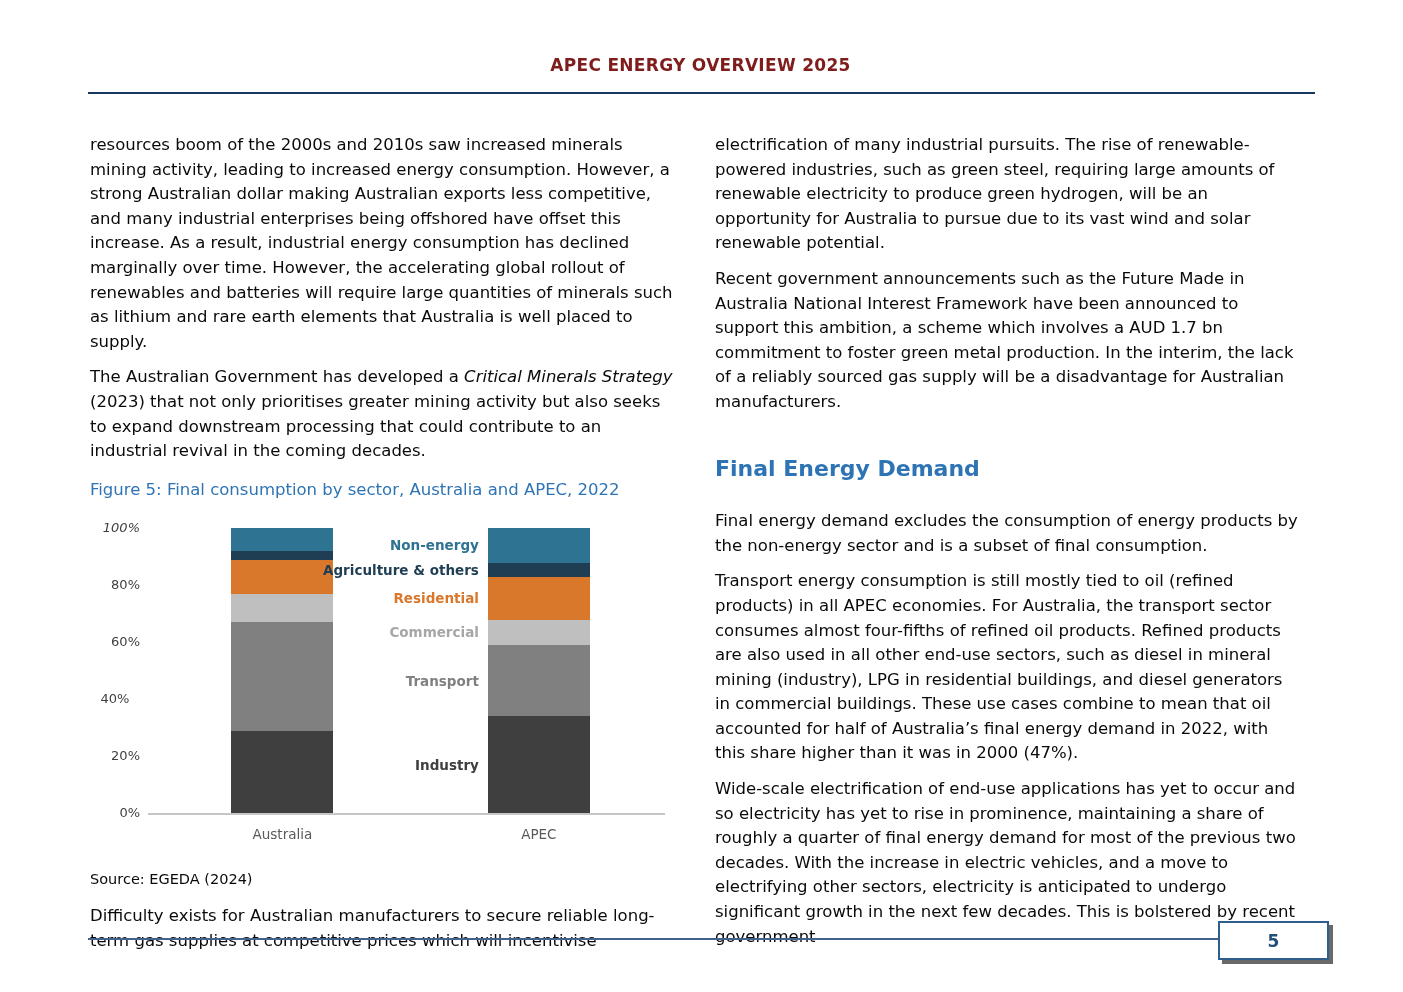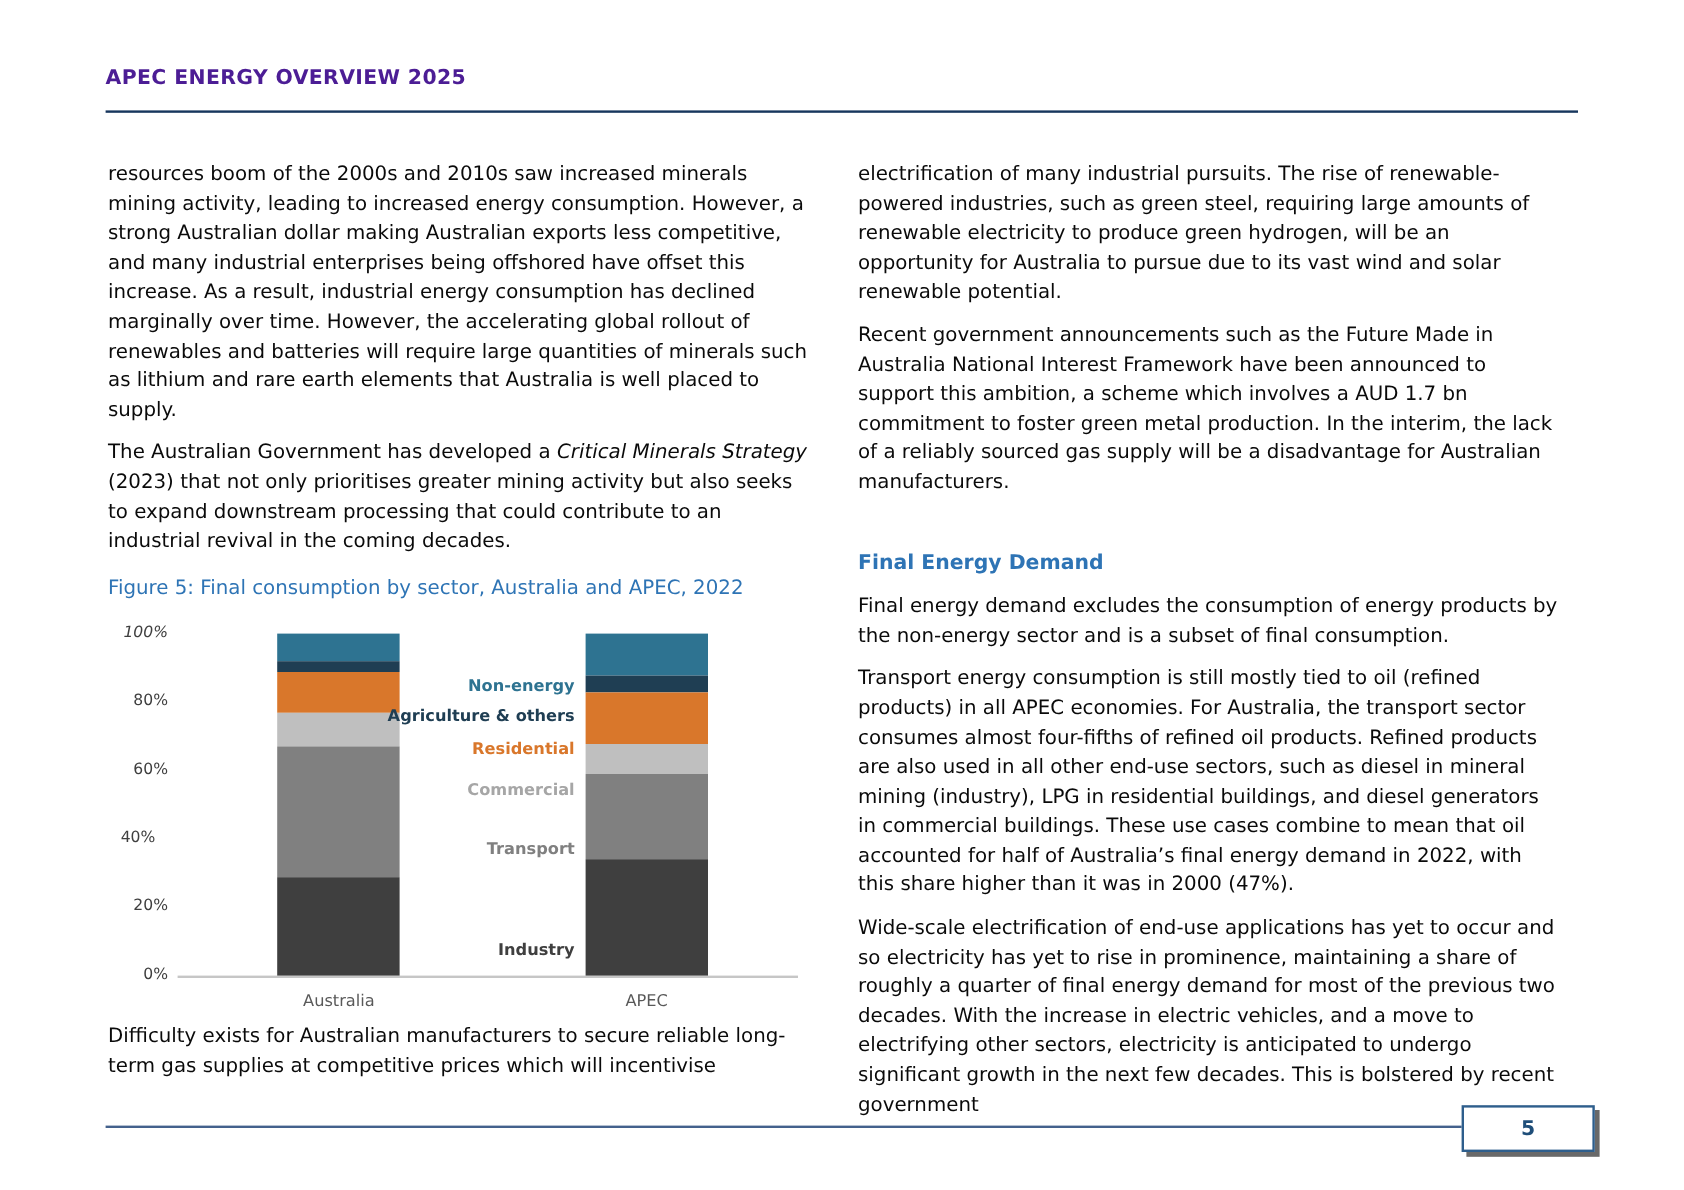--- a/index.html
+++ b/index.html
@@ -9,38 +9,38 @@
     font-family: "DejaVu Sans", "Liberation Sans", sans-serif;
     color: #0a0a0a;
     position: relative;
     overflow: hidden;
   }
   .page { position: absolute; inset: 0; }
 
   
   .header-title {
     position: absolute; top: 55px; left: 88px; right: 90px;
-    text-align: left; font-size: 17px; font-weight: bold;
-    color: #4c1d95; letter-spacing: .3px;
+    text-align: center; font-size: 17px; font-weight: bold;
+    color: #7f1d1d; letter-spacing: .3px;
   }
   .header-rule {
     position: absolute; top: 92px; left: 88px; right: 88px;
     border-top: 2px solid #17365D;
   }
 
   
   .columns {
     position: absolute; top: 133px; left: 90px; width: 1226px;
     display: flex; gap: 40px;
   }
   .col { width: 585px; font-size: 16.5px; line-height: 24.6px; text-align: left; }
   .col p { margin: 0 0 11px 0; }
   .em { font-style: italic; }
   .caption { color: #2E74B5; font-size: 16.5px; margin: 14px 0 26px 0; }
-  .blue-heading { color: #2E74B5; font-weight: bold; font-size: 17px; margin: 42px 0 12px 0; }
+  .blue-heading { color: #2E74B5; font-weight: bold; font-size: 22px; margin: 42px 0 28px 0; }
   .source { font-size: 14.5px; margin: 16px 0 12px 0; }
 
   
   .chart { position: relative; margin-top: 12px; }
   .chart-plot {
     position: relative; margin-left: 58px; width: 517px; height: 285px;
     border-bottom: 2px solid #C6C6C6;
   }
   .ytick {
     position: absolute; left: -58px; width: 50px; text-align: right;
@@ -50,21 +50,21 @@
     position: absolute; bottom: 0; width: 102px; height: 100%;
     display: flex; flex-direction: column;
   }
   .seg { width: 100%; }
   .cat-label {
     position: absolute; top: calc(100% + 9px); transform: translateX(-50%);
     font-size: 13.5px; color: #595959;
   }
   .legend-label {
     position: absolute; right: 36%; transform: translateY(-50%);
-    font-size: 13.5px; font-weight: bold; white-space: nowrap; margin-top: 27px;
+    font-size: 13.5px; font-weight: bold; white-space: nowrap;
   }
   .cat-labels-spacer { height: 36px; }
 
   
   .footer-rule {
     position: absolute; top: 938px; left: 88px; right: 88px;
     border-top: 2px solid #44618C;
   }
   .page-box {
     position: absolute; left: 1218px; top: 921px; width: 107px; height: 35px;
@@ -119,20 +119,21 @@
             <div class="legend-label" style="top: 83%; color: rgb(63, 63, 63);">Industry</div>
             <div class="legend-label" style="top: 53.5%; color: rgb(128, 128, 128);">Transport</div>
             <div class="legend-label" style="top: 36.5%; color: rgb(166, 166, 166);">Commercial</div>
             <div class="legend-label" style="top: 24.5%; color: rgb(217, 119, 43);">Residential</div>
             <div class="legend-label" style="top: 14.5%; color: rgb(31, 62, 83);">Agriculture &amp; others</div>
             <div class="legend-label" style="top: 6%; color: rgb(46, 115, 145);">Non-energy</div>
           </div>
         <div class="cat-labels-spacer"></div>
       </div>
 
+      <div class="source">Source: EGEDA (2024)</div>
       <p>Difficulty exists for Australian manufacturers to secure reliable long-term gas supplies at competitive prices which will incentivise</p>
     </div>
 
     <div class="col">
       <p>electrification of many industrial pursuits. The rise of renewable-powered industries, such as green steel, requiring large amounts of renewable electricity to produce green hydrogen, will be an opportunity for Australia to pursue due to its vast wind and solar renewable potential.</p>
       <p>Recent government announcements such as the Future Made in Australia National Interest Framework have been announced to support this ambition, a scheme which involves a AUD 1.7 bn commitment to foster green metal production. In the interim, the lack of a reliably sourced gas supply will be a disadvantage for Australian manufacturers.</p>
       <div class="blue-heading">Final Energy Demand</div>
       <p>Final energy demand excludes the consumption of energy products by the non-energy sector and is a subset of final consumption.</p>
       <p>Transport energy consumption is still mostly tied to oil (refined products) in all APEC economies. For Australia, the transport sector consumes almost four-fifths of refined oil products. Refined products are also used in all other end-use sectors, such as diesel in mineral mining (industry), LPG in residential buildings, and diesel generators in commercial buildings. These use cases combine to mean that oil accounted for half of Australia’s final energy demand in 2022, with this share higher than it was in 2000 (47%).</p>
       <p>Wide-scale electrification of end-use applications has yet to occur and so electricity has yet to rise in prominence, maintaining a share of roughly a quarter of final energy demand for most of the previous two decades. With the increase in electric vehicles, and a move to electrifying other sectors, electricity is anticipated to undergo significant growth in the next few decades. This is bolstered by recent government</p>

